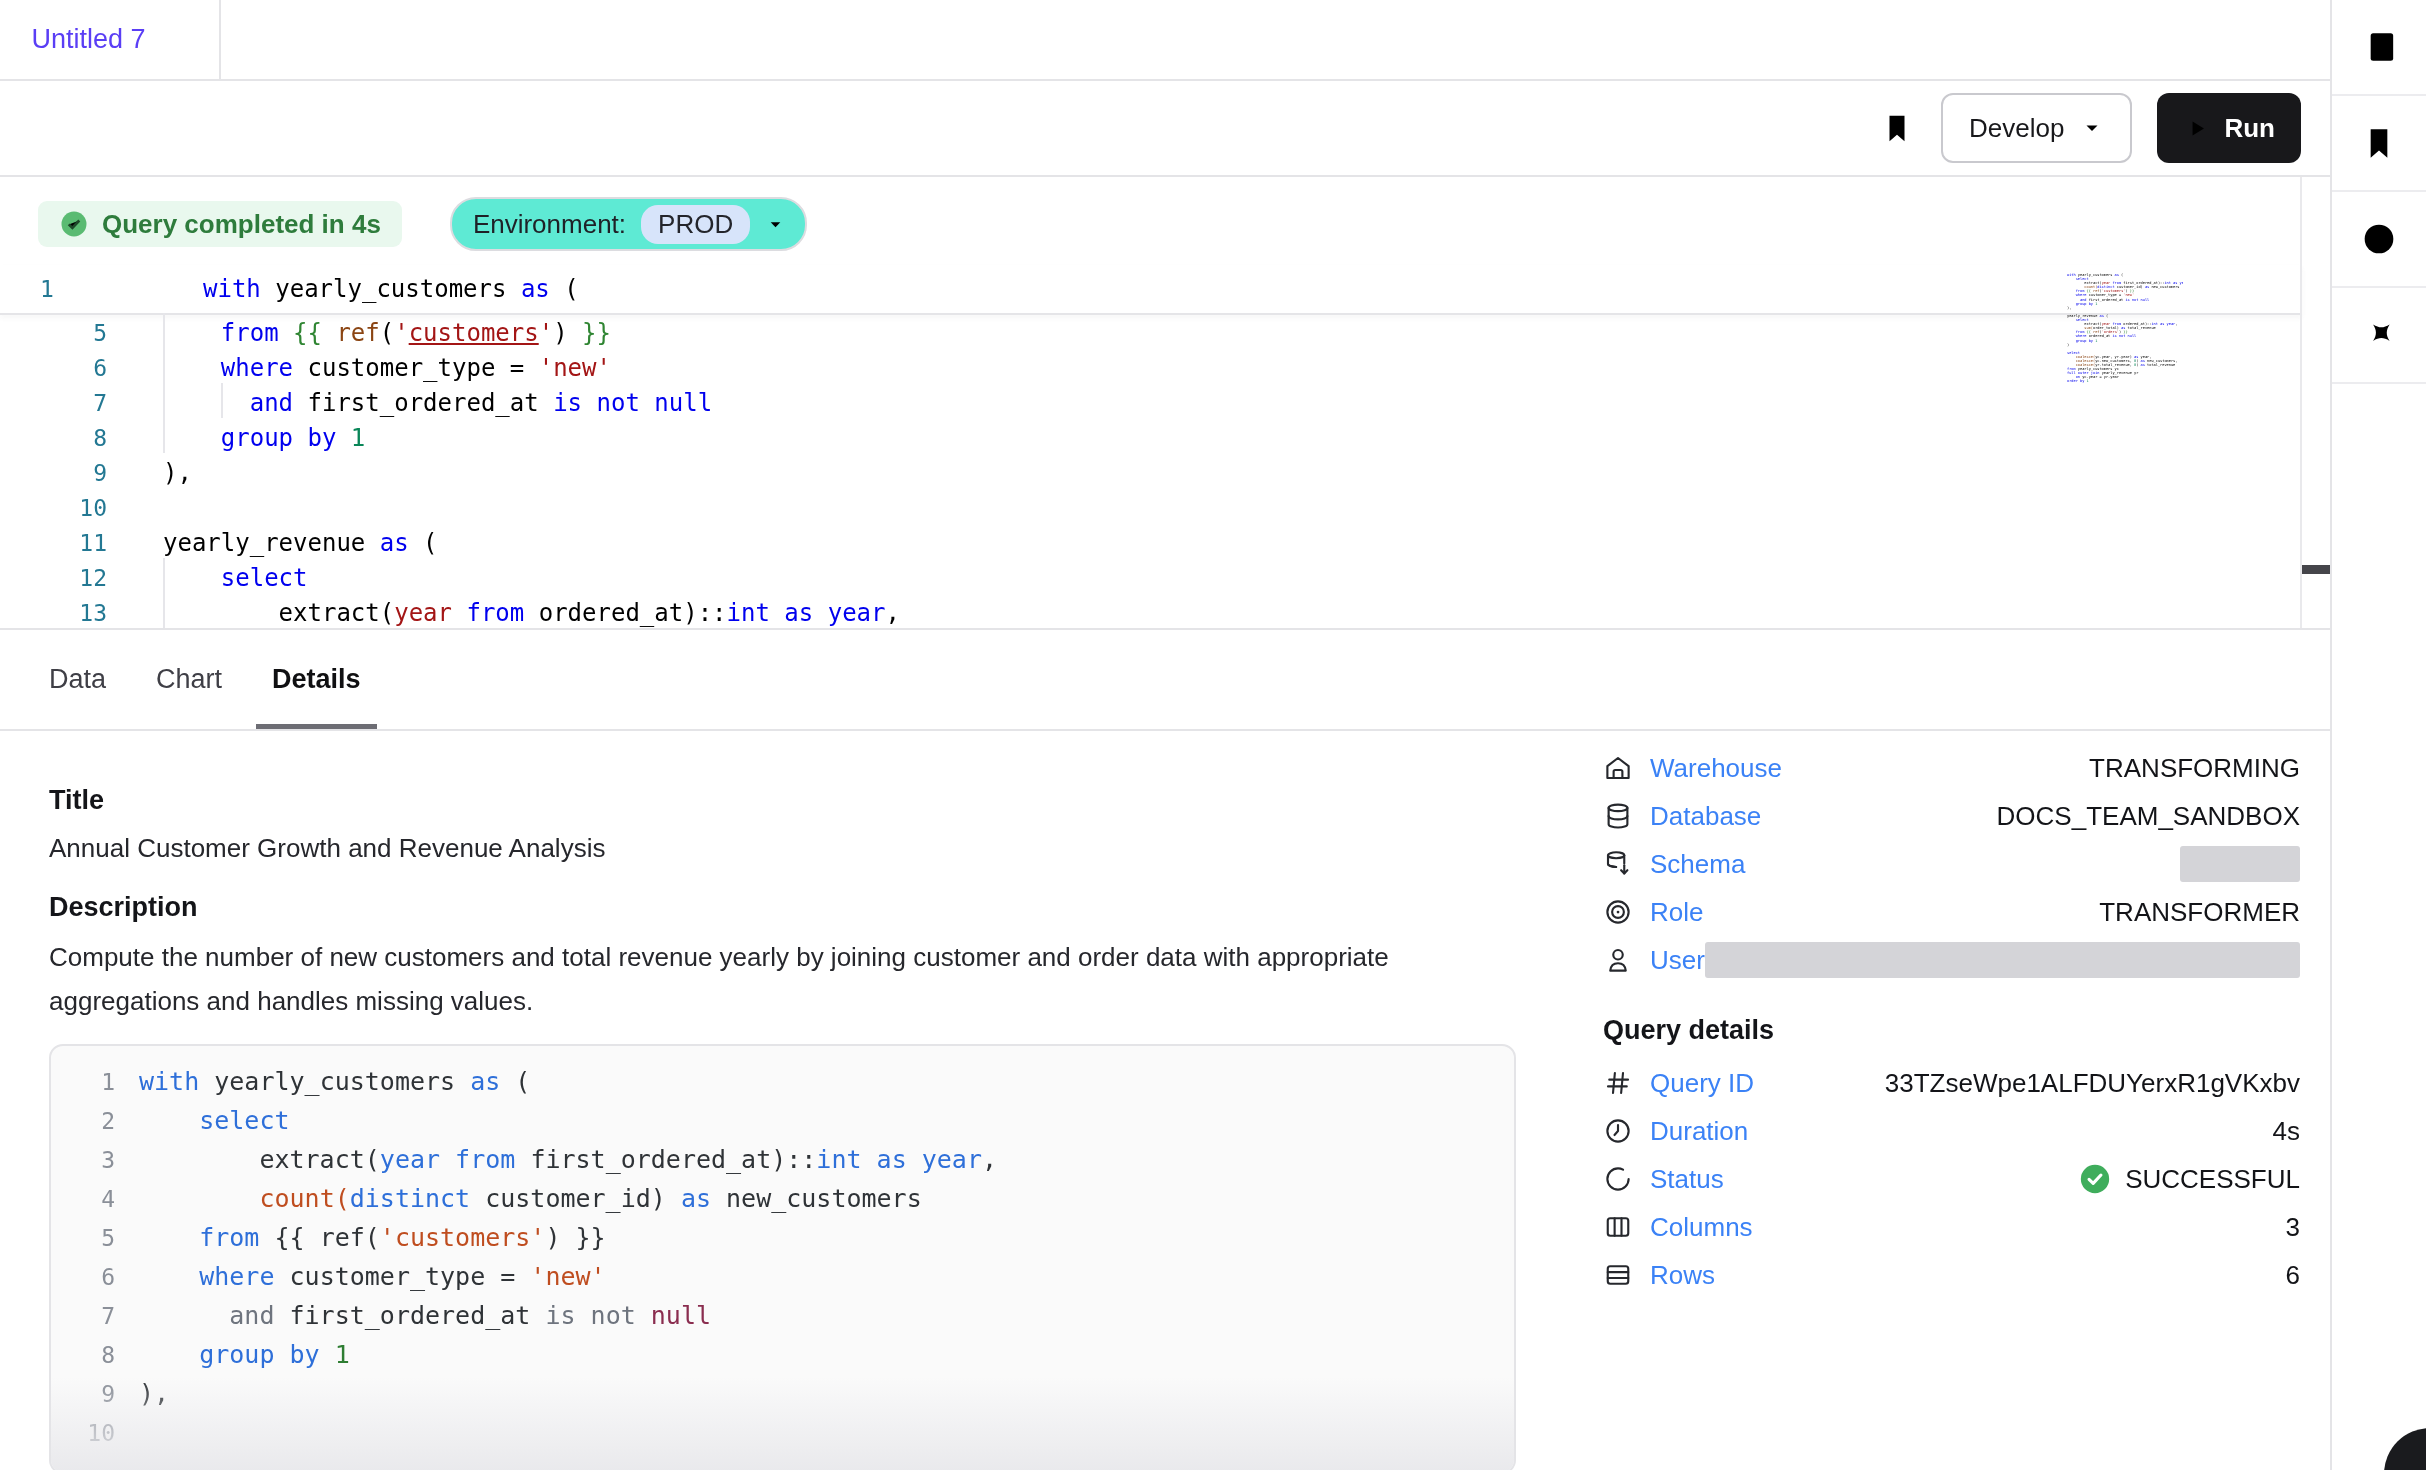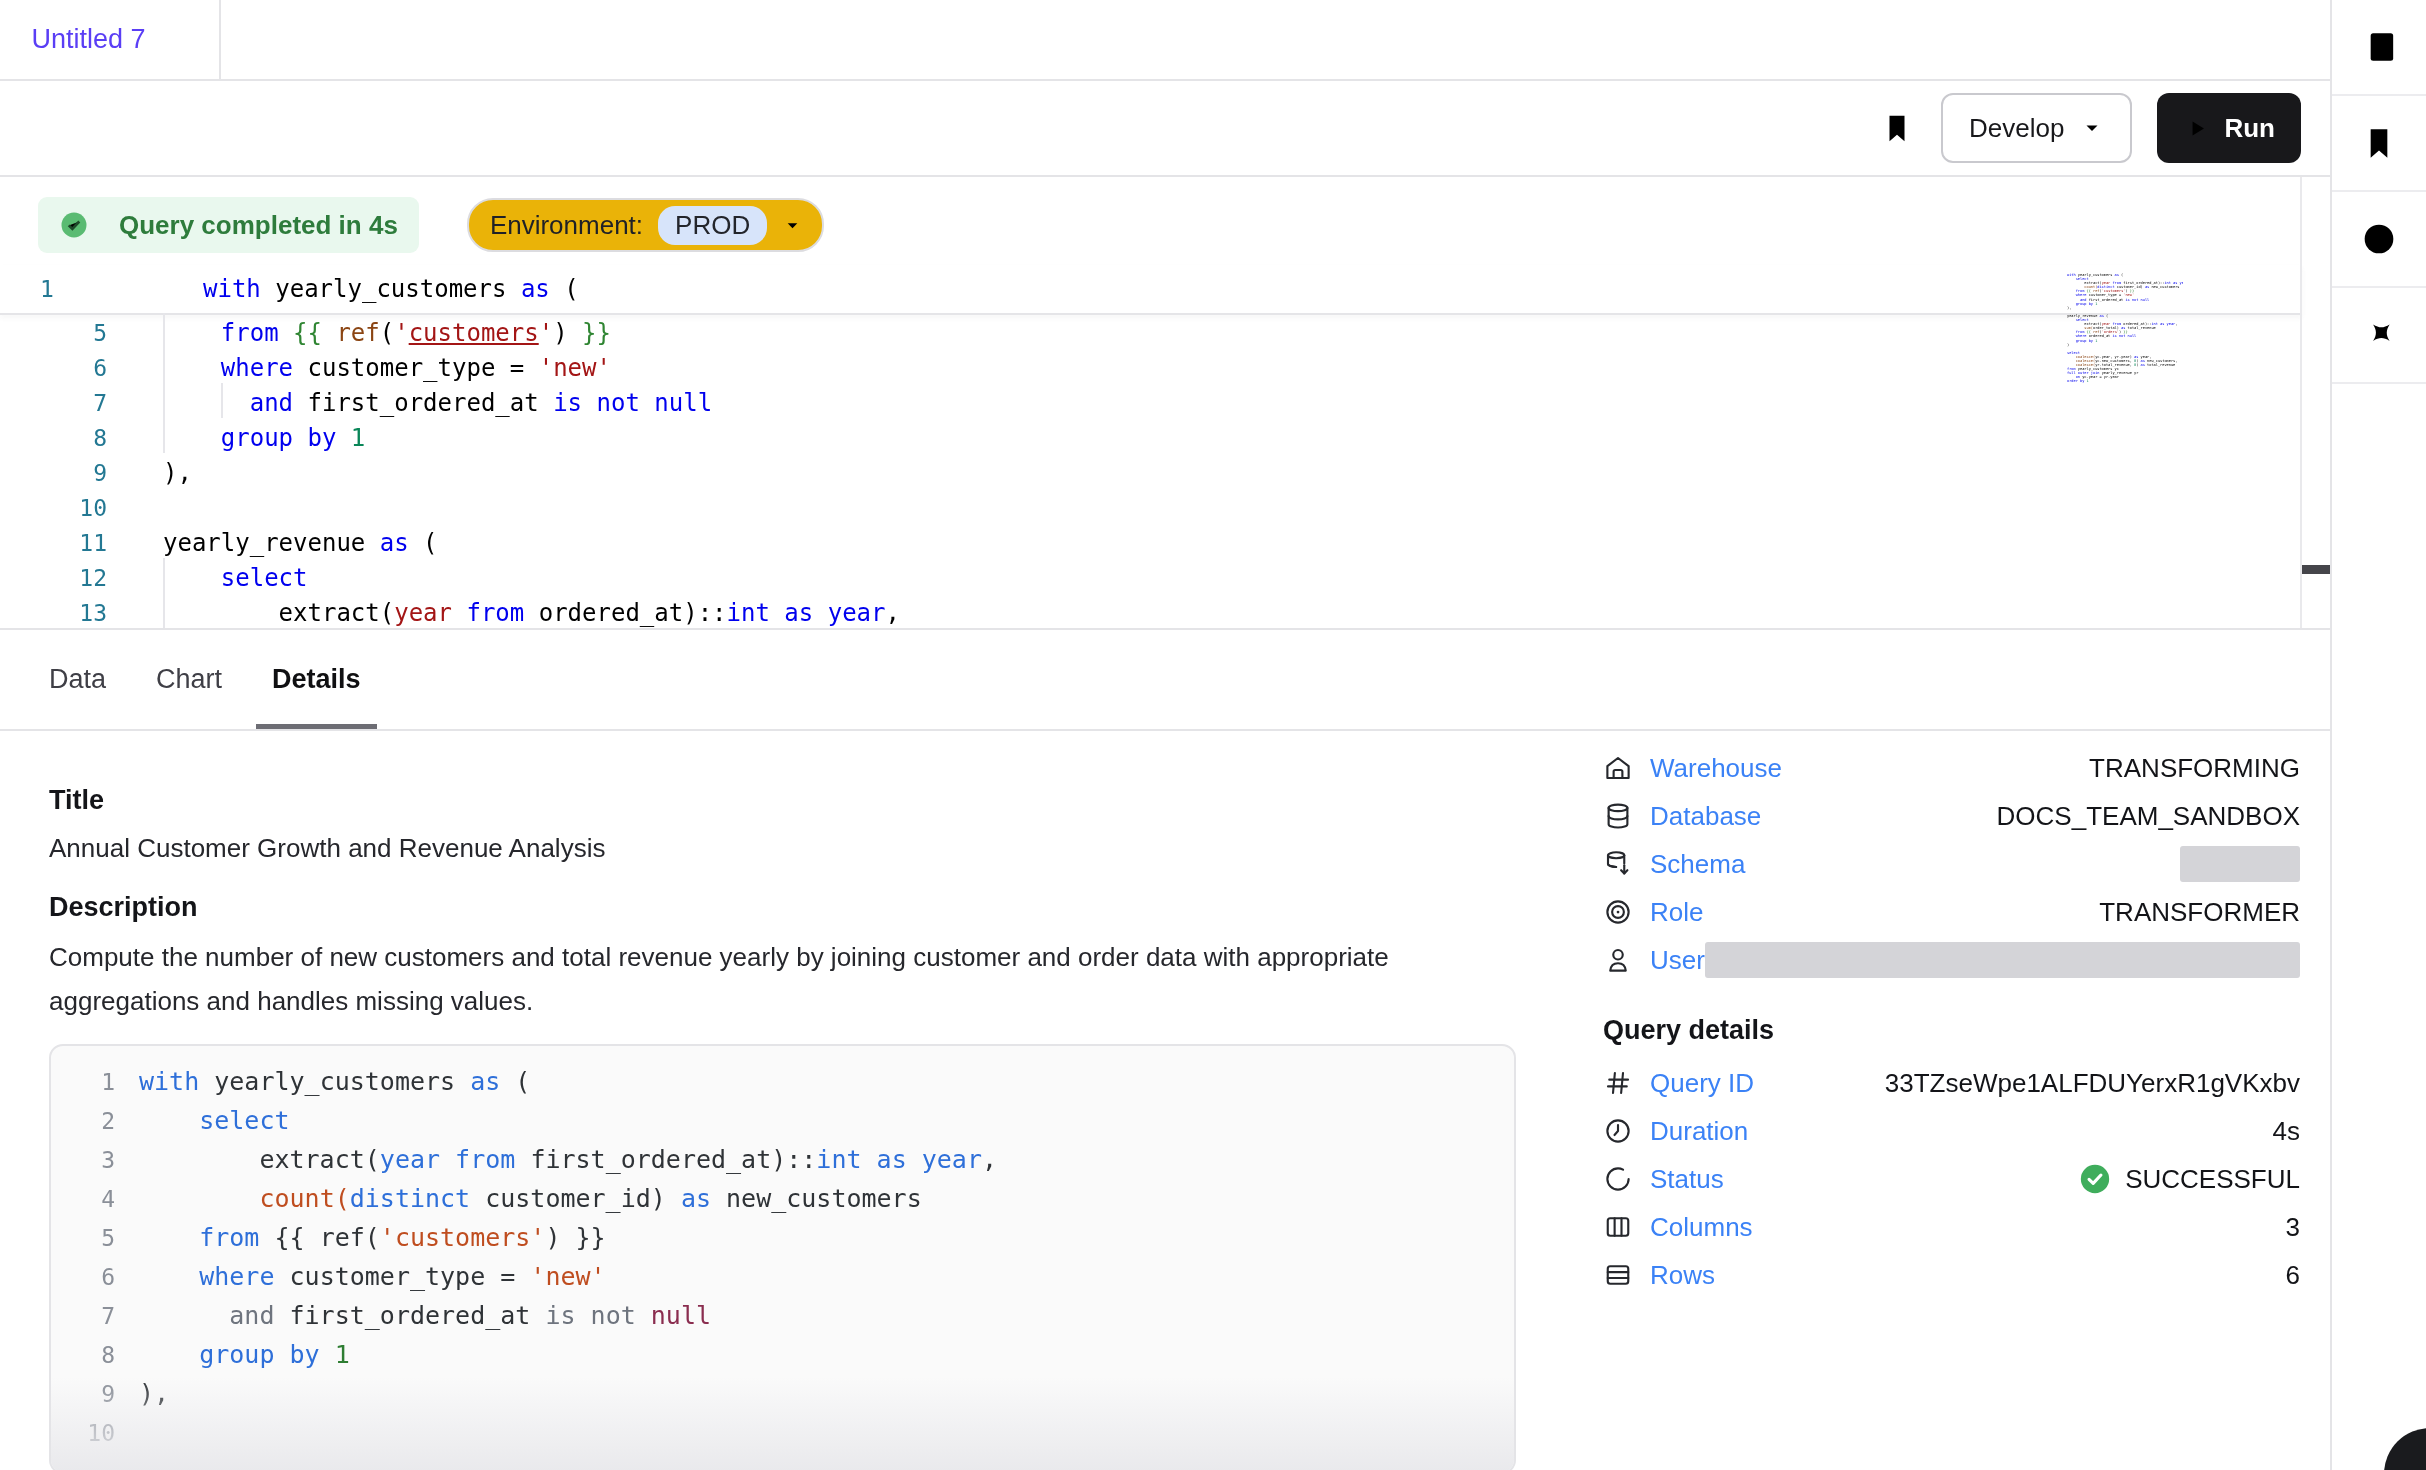--- a/index.html
+++ b/index.html
@@ -29,24 +29,24 @@
   .btn-develop span.lbl{font-size:26px;font-weight:500;color:#18181b;}
   .btn-develop .icn{width:24px;height:24px;color:#3a3a40;}
   .btn-run{margin-left:25px;height:70px;padding:0 26px;display:flex;align-items:center;gap:14px;
      background:#18181b;border:none;border-radius:12px;cursor:pointer;}
   .btn-run span.lbl{font-size:26px;font-weight:600;color:#fff;}
   .btn-run .icn{width:27px;height:27px;color:#fff;}
 
   
   .editor{position:relative;height:451px;border-bottom:2px solid #e4e4e7;overflow:hidden;}
   .statusrow{position:absolute;top:20px;left:38px;display:flex;align-items:center;gap:48px;}
-  .badge{display:flex;align-items:center;gap:30px;height:56px;padding:0 21px;background:#e9f8ee;border-radius:9px;}
+  .badge{display:flex;align-items:center;gap:13px;height:46px;padding:0 21px;background:#e9f8ee;border-radius:9px;}
   .badge .icn{width:30px;height:30px;}
   .badge .txt{font-size:26px;font-weight:600;color:#2e7c3c;}
-  .envpill{display:flex;align-items:center;gap:15px;height:50px;padding:0 19px 0 21px;background:#eab308;
+  .envpill{display:flex;align-items:center;gap:15px;height:50px;padding:0 19px 0 21px;background:#5eead4;
      border:2px solid #dcdce0;border-radius:26px;cursor:pointer;}
   .envpill .lbl{font-size:26px;color:#1f2127;}
   .envchip{background:#d7e4fa;border-radius:17px;padding:4px 17px;font-size:26px;font-weight:500;color:#23252b;}
   .envpill .icn{width:21px;height:21px;color:#303036;}
 
   .codewrap{position:absolute;left:0;top:88px;right:28px;font-family:"DejaVu Sans Mono",monospace;font-size:24px;}
   .cl{display:flex;align-items:center;height:35px;white-space:pre;}
   .cl.sticky{height:48px;background:#fff;border-bottom:2px solid #e5e5e8;box-shadow:0 3px 5px rgba(90,90,90,.05);}
   .ln{width:107px;text-align:right;font-size:23px;color:#237893;flex:0 0 auto;}
   .cl.sticky .ln{text-align:left;padding-left:40px;}

